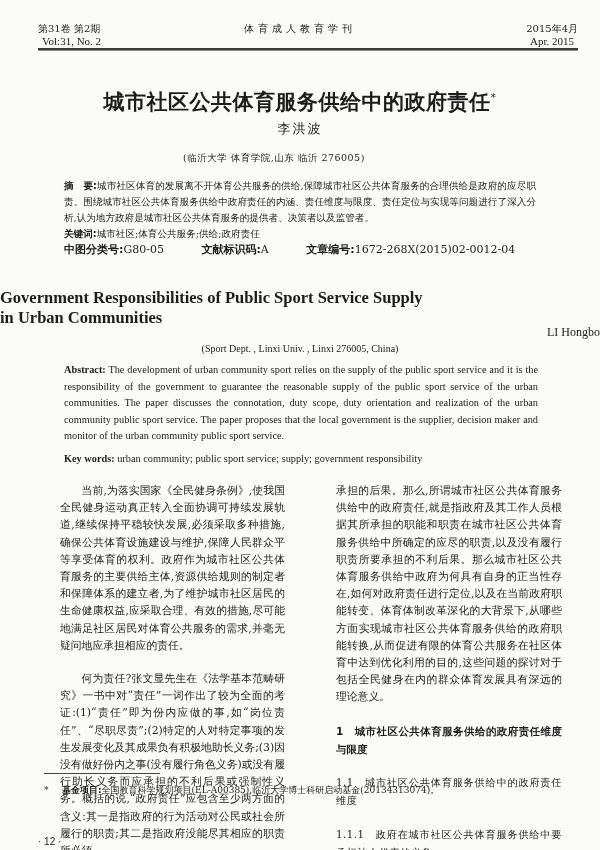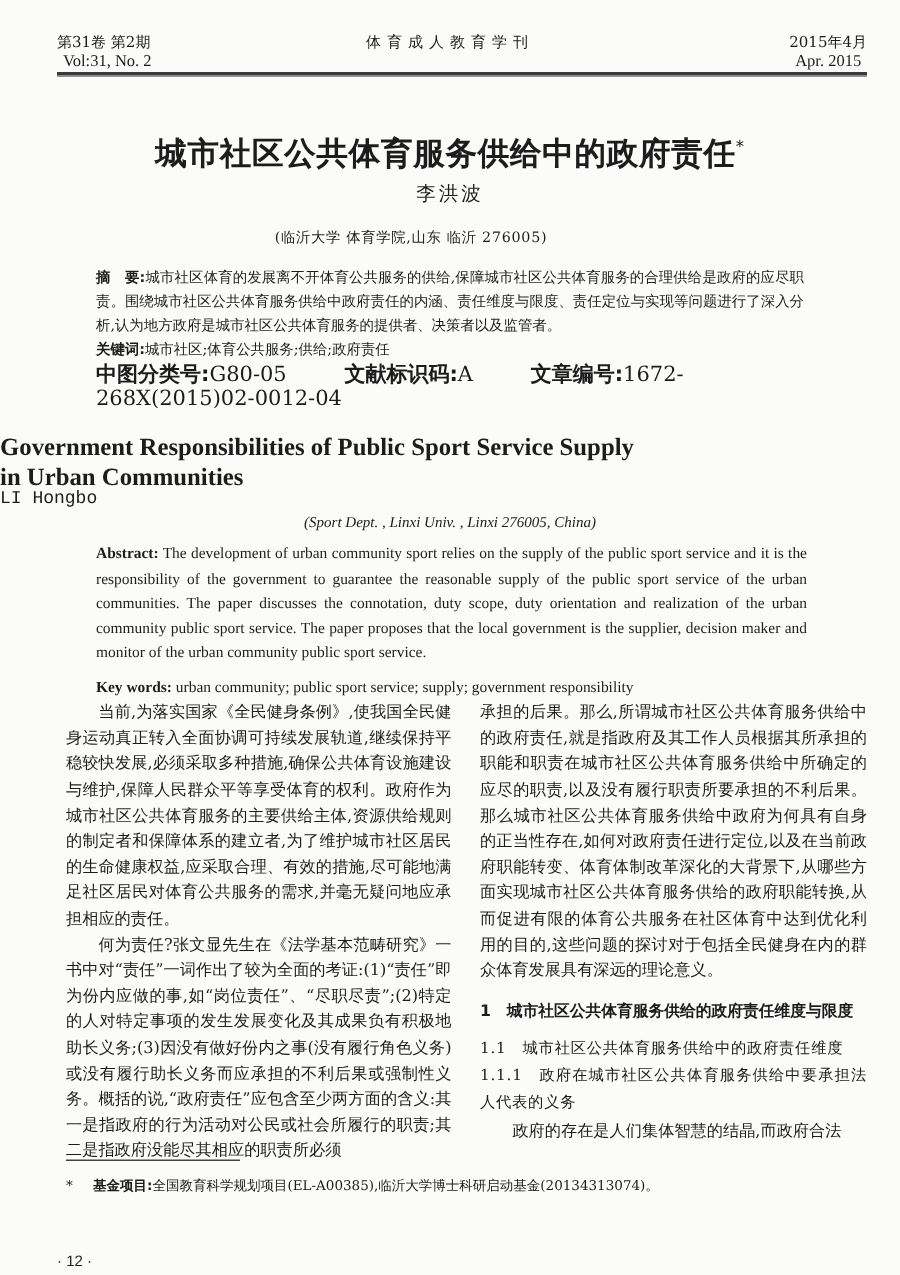--- a/index.html
+++ b/index.html
@@ -18,32 +18,32 @@
 
   .title-zh { left: 0; width: 600px; top: 88px; text-align: center; font-family: "DejaVu Sans", sans-serif; font-weight: bold; font-size: 21px; letter-spacing: 0.5px; }
   .title-zh sup { font-size: 11px; font-weight: normal; }
   .author-zh { left: 0; width: 600px; top: 120px; text-align: center; font-size: 13px; letter-spacing: 2px; }
   .affil-zh { left: 0; width: 548px; top: 152px; text-align: center; font-size: 9.5px; letter-spacing: 0.5px; }
 
   .abs-block { left: 64px; width: 472px; font-size: 9.6px; line-height: 16px; }
   .abs-zh { top: 178px; text-align: justify; }
   .lbl { font-family: "DejaVu Sans", sans-serif; font-weight: bold; }
   .kw-zh { top: 226px; }
-  .cls-zh { top: 242px; font-size: 14px; }
+  .cls-zh { top: 242px; font-size: 11px; }
   .cls-zh span.gap { display: inline-block; width: 34px; }
 
   .title-en { left: 0; width: 528px; top: 288px; text-align: left; font-family: "Liberation Serif", serif; font-weight: bold; font-size: 16.5px; line-height: 20px; }
-  .author-en { left: 0; width: 600px; top: 325px; text-align: left; font-family: Liberation Mono, monospace; font-size: 12px; }
-  .affil-en { left: 0; width: 600px; top: 343px; text-align: center; font-family: "Liberation Serif", serif; font-size: 10px; font-style: italic; }
+  .author-en { left: 0; width: 600px; top: 325px; text-align: right; font-family: Liberation Serif, serif; font-size: 12px; }
+  .affil-en { left: 0; width: 600px; top: 343px; text-align: center; font-family: "Liberation Serif", serif; font-size: 10px; }
   .abs-en { left: 64px; width: 474px; top: 362px; font-family: "Liberation Serif", serif; font-size: 10.3px; line-height: 16.5px; text-align: justify; }
   .abs-en b, .kw-en b { font-weight: bold; }
   .kw-en { left: 64px; top: 433px; font-family: "Liberation Serif", serif; font-size: 10.3px; margin-top: 20px; }
 
   .col { font-size: 10.8px; line-height: 17.2px; text-align: justify; }
-  .col p { margin: 0; text-indent: 2em; }
+  .col p { margin: 16px; text-indent: 2em; }
   .col-left { left: 44px; width: 257px; top: 466px; }
   .col-right { left: 320px; width: 258px; top: 466px; }
   .col-right p.cont { text-indent: 0; }
   .h1 { font-family: "DejaVu Sans", sans-serif; font-weight: bold; font-size: 10.5px; line-height: 18px; margin-top: 10px !important; text-indent: 0 !important; }
   .h2 { font-size: 10.2px; line-height: 18px; text-indent: 0 !important; margin-top: 8px !important; letter-spacing: 0.5px; }
   .h3 { font-size: 10.2px; line-height: 18px; text-indent: 0 !important; letter-spacing: 0.5px; }
 
   .foot-rule { left: 44px; width: 116px; top: 773px; height: 1px; background: #444; }
   .footnote { left: 44px; top: 784px; font-size: 9px; }
   .footnote .star { display: inline-block; width: 18px; }

